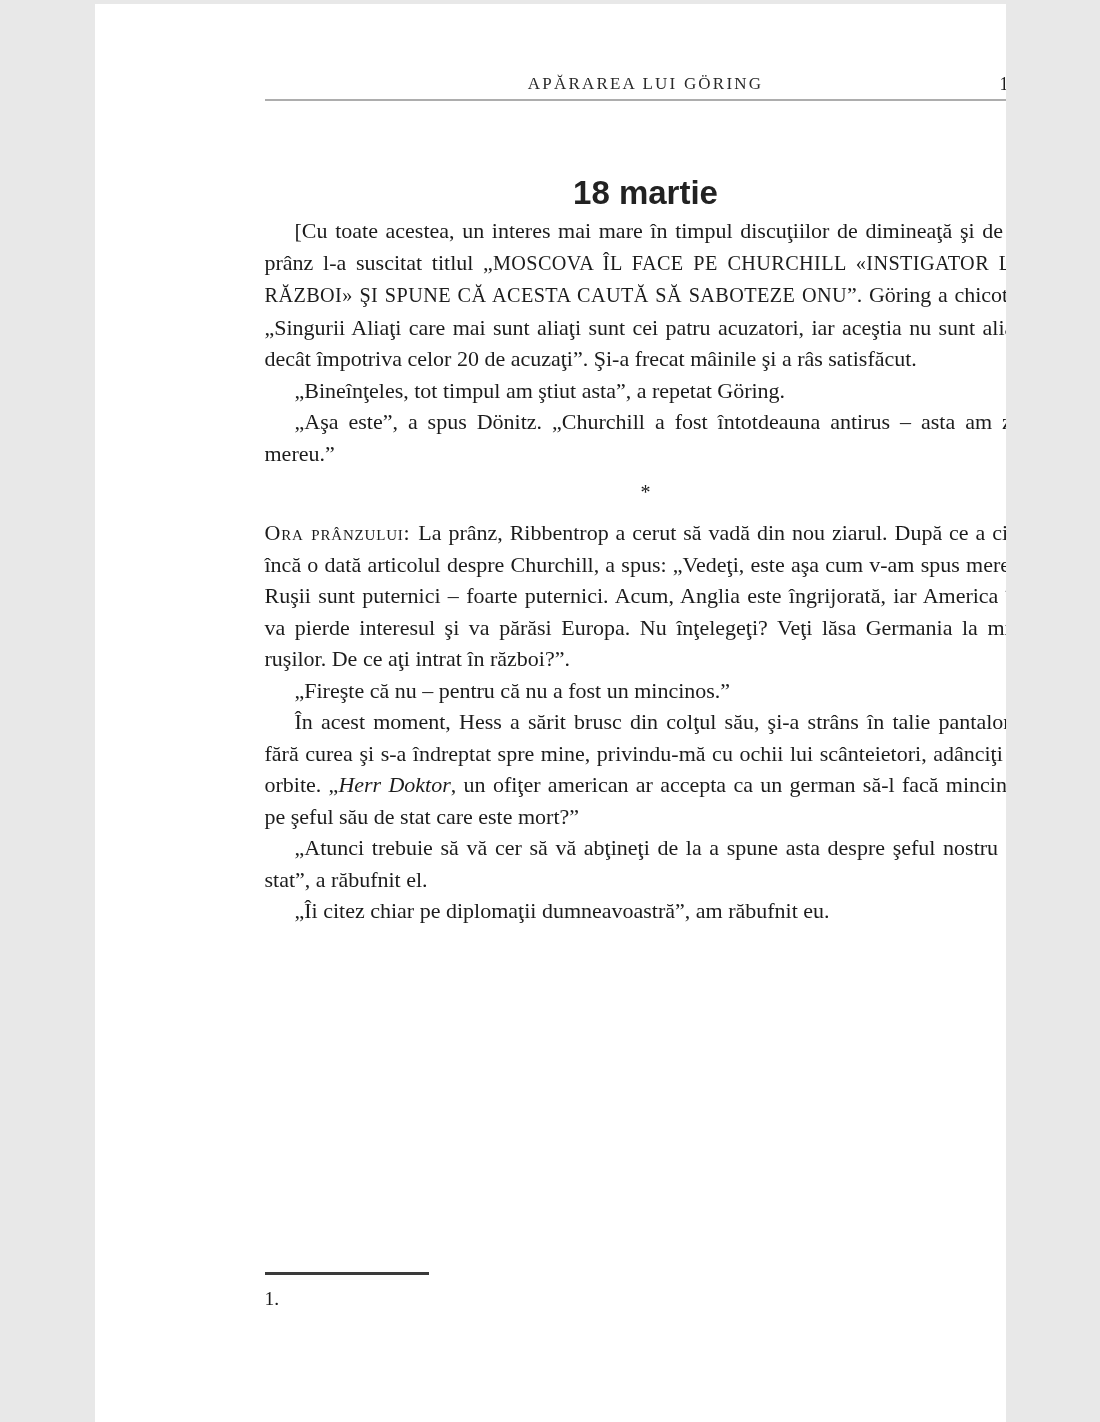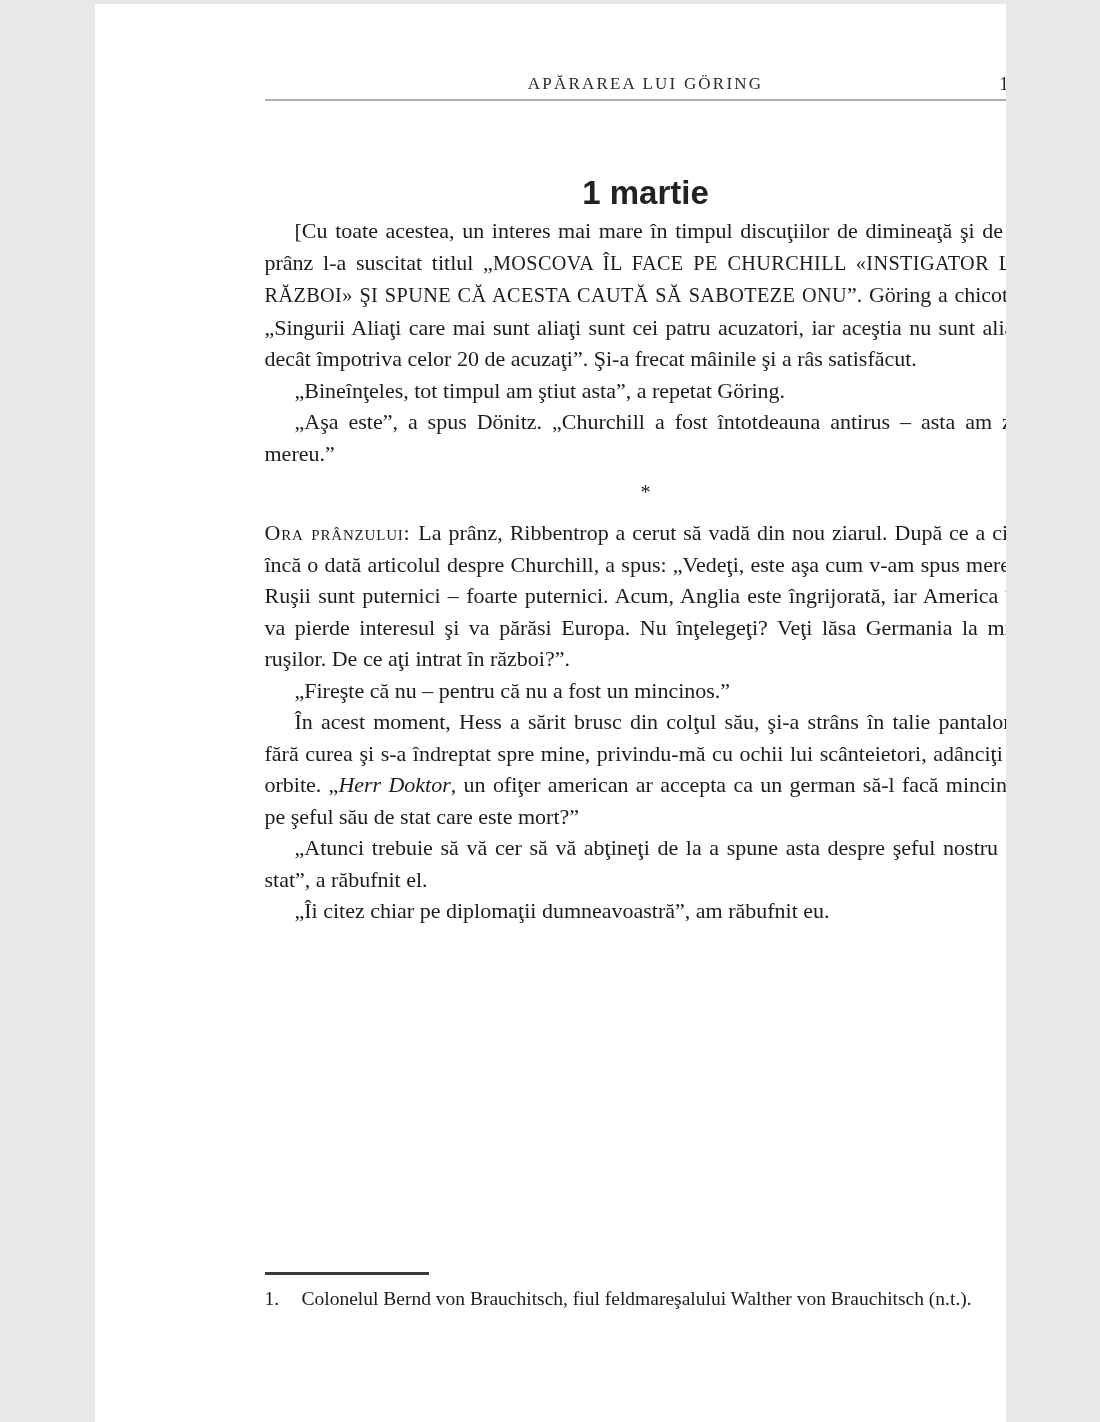--- a/index.html
+++ b/index.html
@@ -126,35 +126,34 @@
 
 <div class="page">
 
   <div class="running-head">
     <span class="running-title">APĂRAREA LUI GÖRING</span>
     <span class="page-number">183</span>
   </div>
 
   <div class="head-rule"></div>
 
-  <h1 class="chapter-title">1 martie</h1>
+  <h1 class="chapter-title">18 martie</h1>
 
   <div class="body-text">
       <p><span>[Cu toate acestea, un interes mai mare în timpul discuţiilor de dimineaţă şi de la prânz l-a suscitat titlul „</span><span class="caps">MOSCOVA ÎL FACE PE CHURCHILL «INSTIGATOR LA RĂZBOI» ŞI SPUNE CĂ ACESTA CAUTĂ SĂ SABOTEZE ONU</span><span>”. Göring a chicotit: „Singurii Aliaţi care mai sunt aliaţi sunt cei patru acuzatori, iar aceştia nu sunt aliaţi decât împotriva celor 20 de acuzaţi”. Şi-a frecat mâinile şi a râs satisfăcut.</span></p>
       <p><span>„Bineînţeles, tot timpul am ştiut asta”, a repetat Göring.</span></p>
       <p><span>„Aşa este”, a spus Dönitz. „Churchill a fost întotdeauna antirus – asta am zis mereu.”</span></p>
       <p class="star-sep noindent"><span>*</span></p>
       <p class="noindent"><span class="sc">Ora prânzului: </span><span>La prânz, Ribbentrop a cerut să vadă din nou ziarul. După ce a citit încă o dată articolul despre Churchill, a spus: „Vedeţi, este aşa cum v-am spus mereu. Ruşii sunt puternici – foarte puternici. Acum, Anglia este îngrijorată, iar America îşi va pierde interesul şi va părăsi Europa. Nu înţelegeţi? Veţi lăsa Germania la mila ruşilor. De ce aţi intrat în război?”.</span></p>
       <p><span>„Fireşte că nu – pentru că nu a fost un mincinos.”</span></p>
       <p><span>În acest moment, Hess a sărit brusc din colţul său, şi-a strâns în talie pantalonii fără curea şi s-a îndreptat spre mine, privindu-mă cu ochii lui scânteietori, adânciţi în orbite. „</span><span class="it">Herr Doktor</span><span>, un ofiţer american ar accepta ca un german să-l facă mincinos pe şeful său de stat care este mort?”</span></p>
       <p><span>„Atunci trebuie să vă cer să vă abţineţi de la a spune asta despre şeful nostru de stat”, a răbufnit el.</span></p>
       <p><span>„Îi citez chiar pe diplomaţii dumneavoastră”, am răbufnit eu.</span></p>
     </div>
 
   <div class="footnotes">
     <div class="fn-rule"></div>
     <div class="fn-item">
       <span class="fn-num">1.</span>
-      <span>Colonelul Bernd von Brauchitsch, fiul feldmareşalului Walther von Brauchitsch (n.t.).</span>
     </div>
   </div>
 
 </div>
 
 </body></html>

